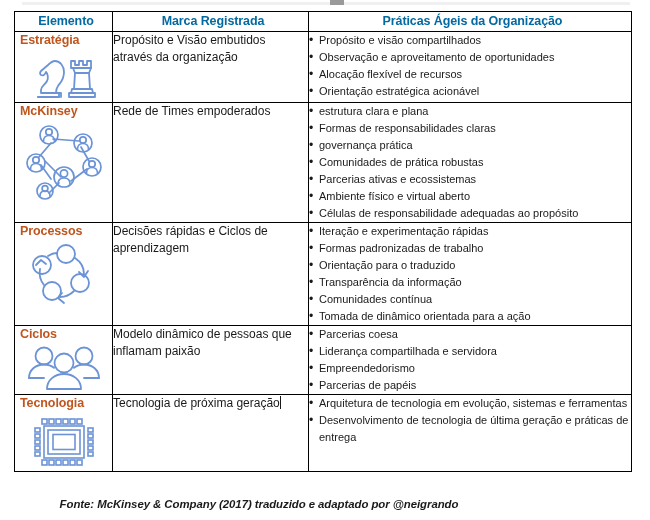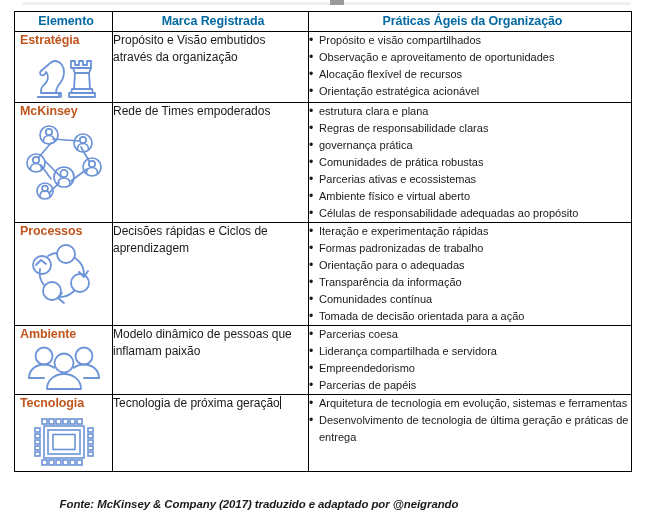--- a/index.html
+++ b/index.html
@@ -254,21 +254,21 @@
               </g>
             </svg>
           </div>
         </td>
         <td class="brand-cell">
           <div class="brand-text">Rede de Times empoderados</div>
         </td>
         <td class="prac-cell">
           <ul class="prac-list">
             <li>estrutura clara e plana</li>
-            <li>Regras de responsabilidade claras</li>
+            <li>Formas de responsabilidades claras</li>
             <li>governança prática</li>
             <li>Comunidades de prática robustas</li>
             <li>Parcerias ativas e ecossistemas</li>
             <li>Ambiente físico e virtual aberto</li>
             <li>Células de responsabilidade adequadas ao propósito</li>
           </ul>
         </td>
       </tr>
 
       <tr>
@@ -292,31 +292,31 @@
             </svg>
           </div>
         </td>
         <td class="brand-cell">
           <div class="brand-text">Decisões rápidas e Ciclos de aprendizagem</div>
         </td>
         <td class="prac-cell">
           <ul class="prac-list">
             <li>Iteração e experimentação rápidas</li>
             <li>Formas padronizadas de trabalho</li>
-            <li>Orientação para o adequadas</li>
+            <li>Orientação para o traduzido</li>
             <li>Transparência da informação</li>
             <li>Comunidades contínua</li>
-            <li>Tomada de decisão orientada para a ação</li>
-          </ul>
-        </td>
-      </tr>
-
-      <tr>
-        <td class="el-cell">
-          <div class="el-label">Ambiente</div>
+            <li>Tomada de dinâmico orientada para a ação</li>
+          </ul>
+        </td>
+      </tr>
+
+      <tr>
+        <td class="el-cell">
+          <div class="el-label">Ciclos</div>
           <div class="el-icon">
             <svg width="78" height="48" viewBox="0 0 78 48" fill="none" stroke="#6b93d6" stroke-width="1.8" stroke-linejoin="round" stroke-linecap="round">
 
               <circle cx="19" cy="12" r="8.5"></circle>
               <path d="M4 34 c0 -8 6.5 -13.5 15 -13.5 c4 0 7.5 1.2 10 3.3"></path>
               <path d="M4 34 h15"></path>
 
               <circle cx="59" cy="12" r="8.5"></circle>
               <path d="M74 34 c0 -8 -6.5 -13.5 -15 -13.5 c-4 0 -7.5 1.2 -10 3.3"></path>
               <path d="M74 34 h-15"></path>

